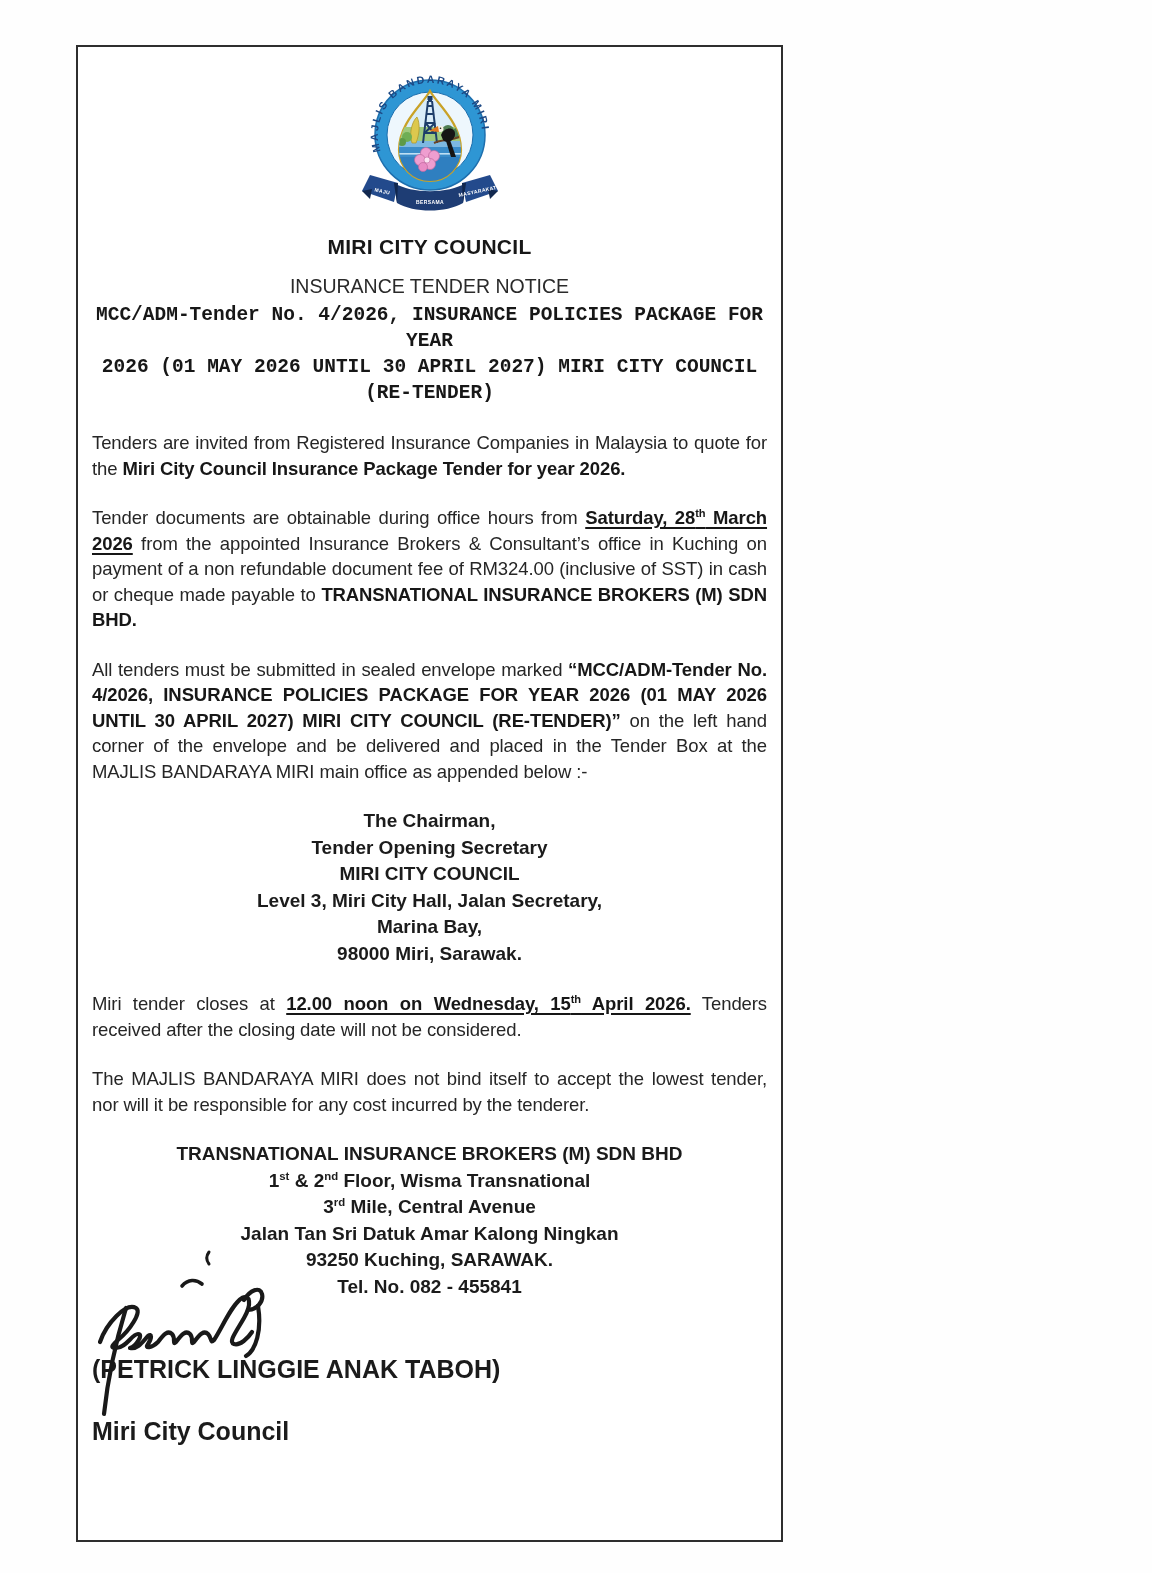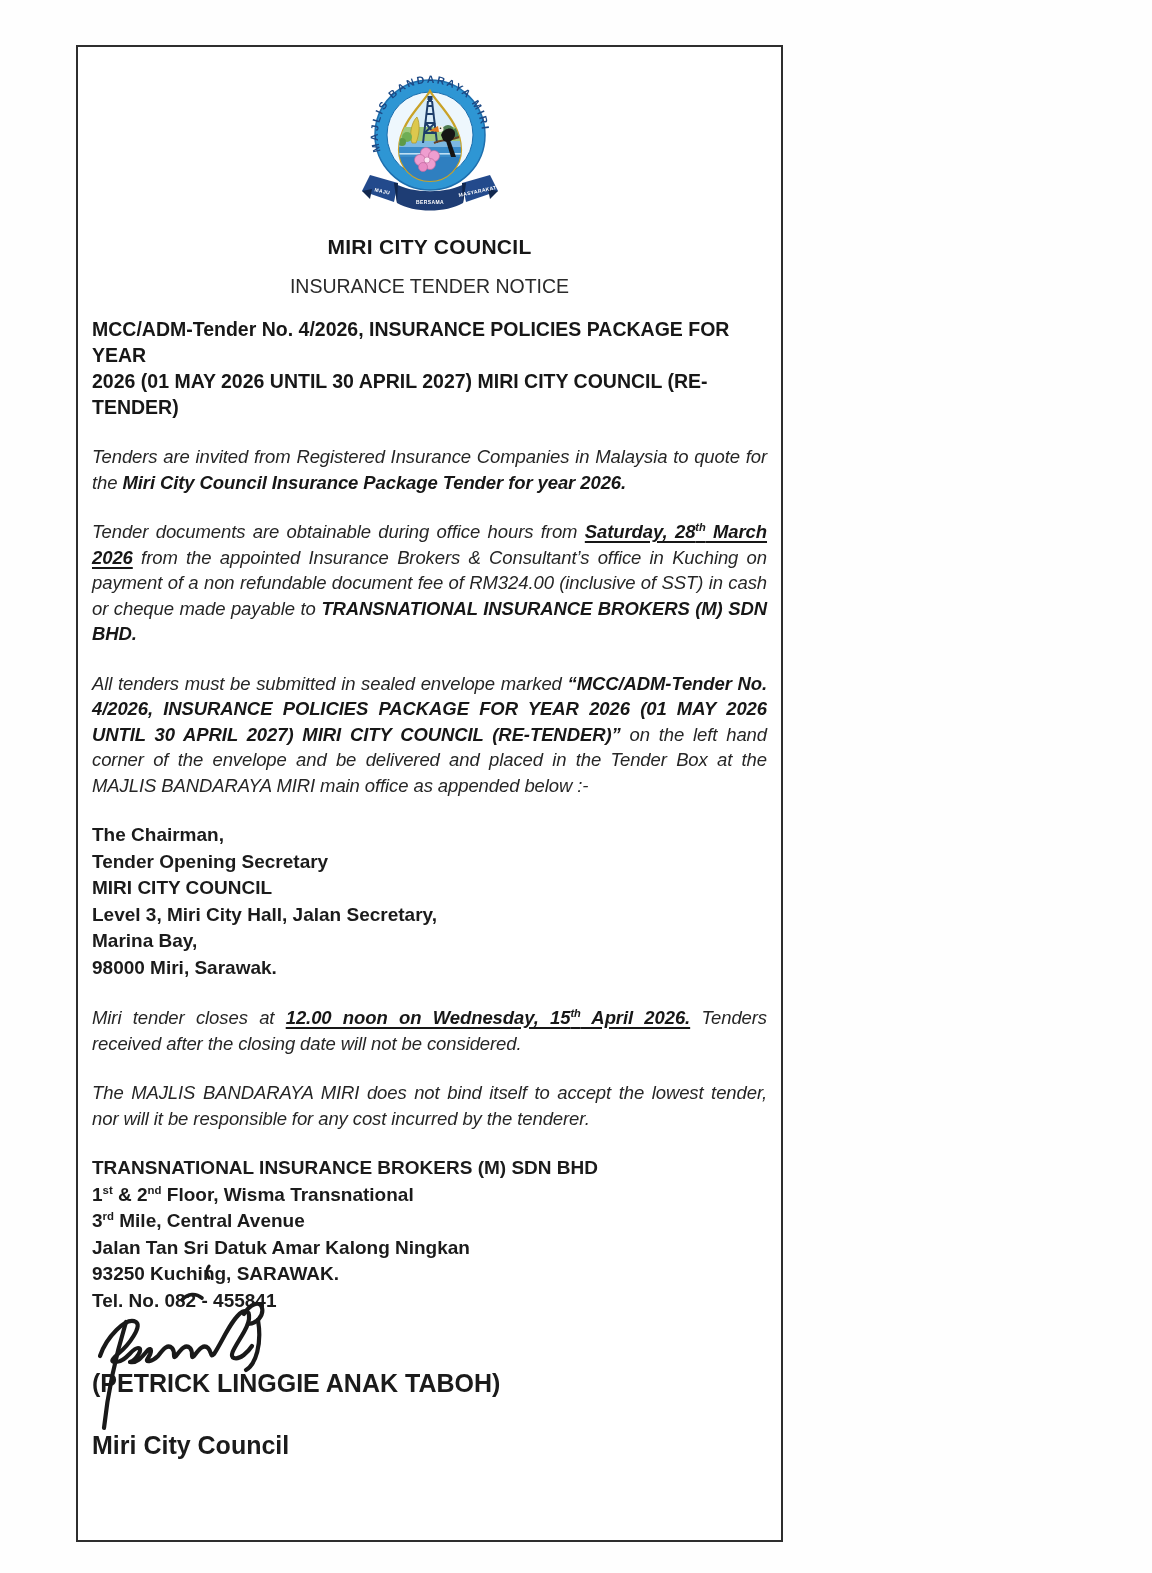--- a/index.html
+++ b/index.html
@@ -9,29 +9,29 @@
     position:absolute; left:76px; top:45px; width:707px; height:1497px;
     border:2px solid #2e2e2e; background:#fff; padding:0 14px; overflow:hidden;
     color:#232323;
   }
   .logo-wrap { margin-top:24px; text-align:center; }
   .council {
     margin-top:10px; text-align:center; font-size:21px; font-weight:bold;
     color:#171717; letter-spacing:0.3px;
   }
   .notice { margin-top:16px; text-align:center; font-size:19.5px; color:#2a2a2a; }
-  .tender-title { margin-top:18px; text-align:left; font-weight:bold; font-size:19.5px; line-height:26px; color:#171717; }
+  .tender-title { margin-top:4px; text-align:center; font-weight:bold; font-size:19.5px; line-height:26px; color:#171717;font-family:Liberation Mono, monospace; }
   .para {
     margin-top:24px; font-size:18.5px; line-height:25.5px; text-align:justify;
-    letter-spacing:-0.1px; color:#262626;font-style:italic;
+    letter-spacing:-0.1px; color:#262626;
   }
   .b { font-weight:bold; color:#171717; }
   .u { text-decoration:underline; text-decoration-thickness:2px; text-underline-offset:3px; }
   sup { font-size:0.6em; vertical-align:super; line-height:0; }
-  .center-block { margin-top:24px; font-weight:bold; font-size:19px; line-height:26.5px; color:#1b1b1b; }
+  .center-block { margin-top:24px; text-align:center; font-weight:bold; font-size:19px; line-height:26.5px; color:#1b1b1b; }
   .sig-area { position:relative; margin-top:56px; }
   .sig-svg { position:absolute; left:-6px; top:-112px; pointer-events:none; }
   .sig-line { font-weight:bold; font-size:25px; line-height:26px; color:#1b1b1b;margin-top:36px; }
   .motto { font-size:5px; fill:#ffffff; font-weight:bold; letter-spacing:0.4px; }
   .ringtext { font-size:10.5px; fill:#1c4884; font-weight:bold; letter-spacing:2.1px; }
 </style>
 </head>
 <body>
 
 <div class="page">

